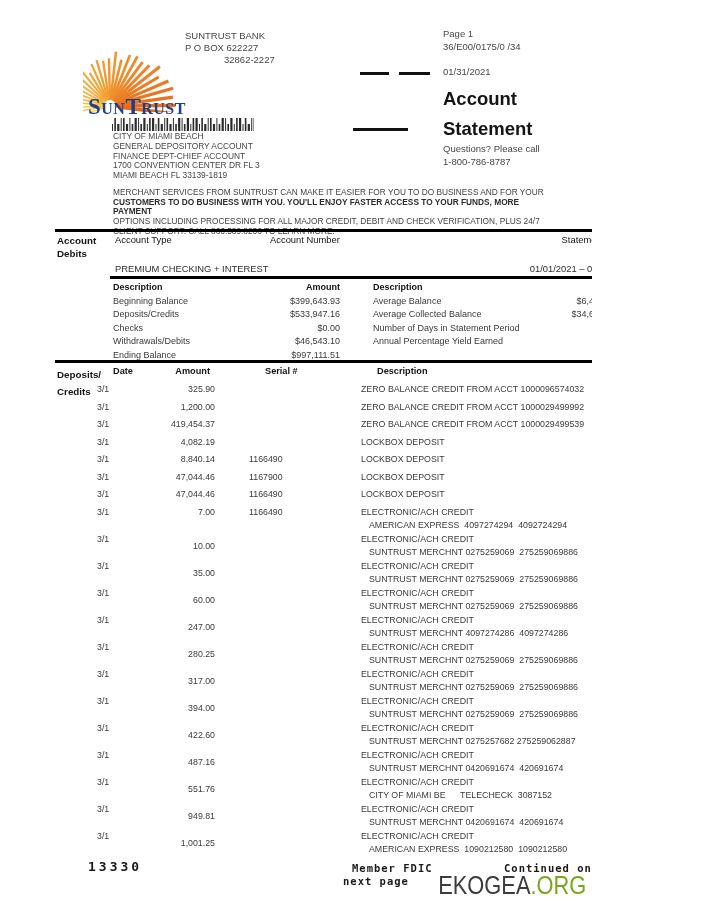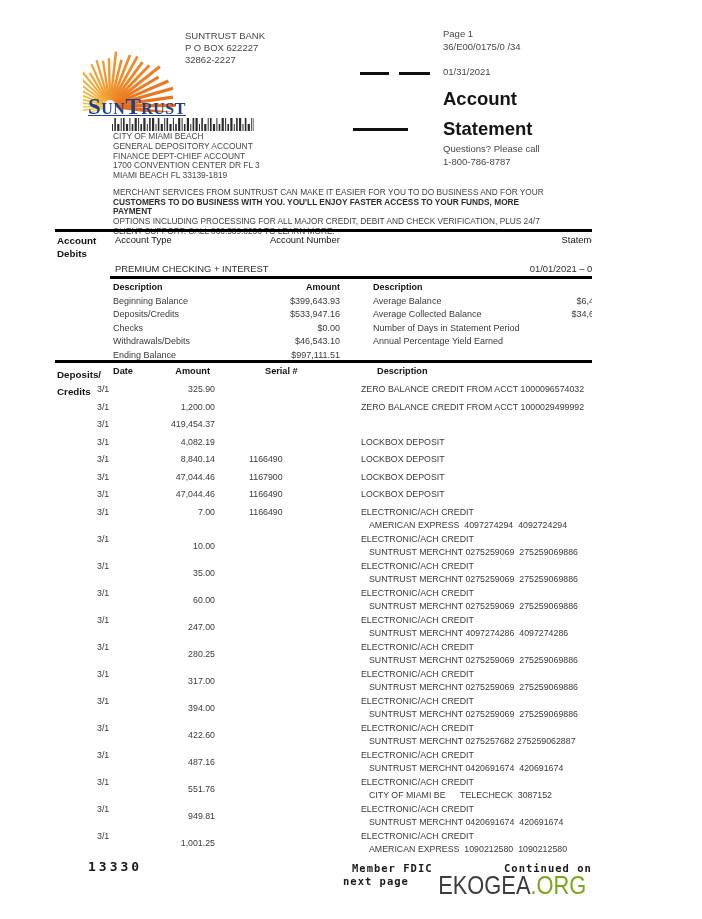--- a/index.html
+++ b/index.html
@@ -1,24 +1,24 @@
 <!DOCTYPE html>
 <html><head>
 <meta charset="utf-8">
 <style>
   html,body{margin:0;padding:0;background:#fff;}
   .page{position:relative;width:592px;height:919px;background:#ffffff;overflow:hidden;
         font-family:"Liberation Sans",sans-serif;color:#3a3a3a;}
 
   
   .remit{position:absolute;left:185px;top:30px;font-size:9.5px;line-height:12px;color:#474747;}
-  .remit .indent{}
+  .remit .indent{margin-left:39px;}
   .rays{position:absolute;left:83px;top:48px;}
   .wordmark{position:absolute;left:88px;top:94px;font-family:"Liberation Serif",serif;
-            font-weight:bold;color:#1e4086;font-size:16px;letter-spacing:.5px;white-space:nowrap;text-decoration:underline;}
+            font-weight:bold;color:#1e4086;font-size:16px;letter-spacing:.5px;white-space:nowrap;}
   .wordmark .cap{font-size:23px;}
   .barcode{position:absolute;left:112px;top:117px;}
   .recipient{position:absolute;left:113px;top:132px;font-size:8.4px;line-height:9.8px;color:#474747;}
   .promo{position:absolute;left:113px;top:188px;width:438px;font-size:8.3px;line-height:9.7px;color:#3f3f3f;}
   .promo .b{font-weight:bold;color:#2c2c2c;}
 
   .pageinfo{position:absolute;left:443px;top:27px;font-size:9.5px;line-height:13px;color:#474747;}
   .stmt-date{position:absolute;left:443px;top:66px;font-size:9.5px;color:#474747;}
   .title{position:absolute;left:443px;top:84px;font-size:18.5px;line-height:30px;font-weight:bold;color:#141414;}
   .questions{position:absolute;left:443px;top:142px;font-size:9.5px;line-height:13px;color:#474747;}
@@ -301,20 +301,21 @@
         <span class="c-amt">1,200.00</span>
         <span class=""></span>
         <span class="c-ser"></span>
         <span class="c-desc"><div>ZERO BALANCE CREDIT FROM ACCT 1000029499992</div></span>
       </div>
       <div class="txn dep-grid single">
         <span class="c-date">3/1</span>
         <span class="c-amt">419,454.37</span>
         <span class=""></span>
         <span class="c-ser"></span>
+        <span class="c-desc"><div>ZERO BALANCE CREDIT FROM ACCT 1000029499539</div></span>
       </div>
       <div class="txn dep-grid single">
         <span class="c-date">3/1</span>
         <span class="c-amt">4,082.19</span>
         <span class=""></span>
         <span class="c-ser"></span>
         <span class="c-desc"><div>LOCKBOX DEPOSIT</div></span>
       </div>
       <div class="txn dep-grid single">
         <span class="c-date">3/1</span>

